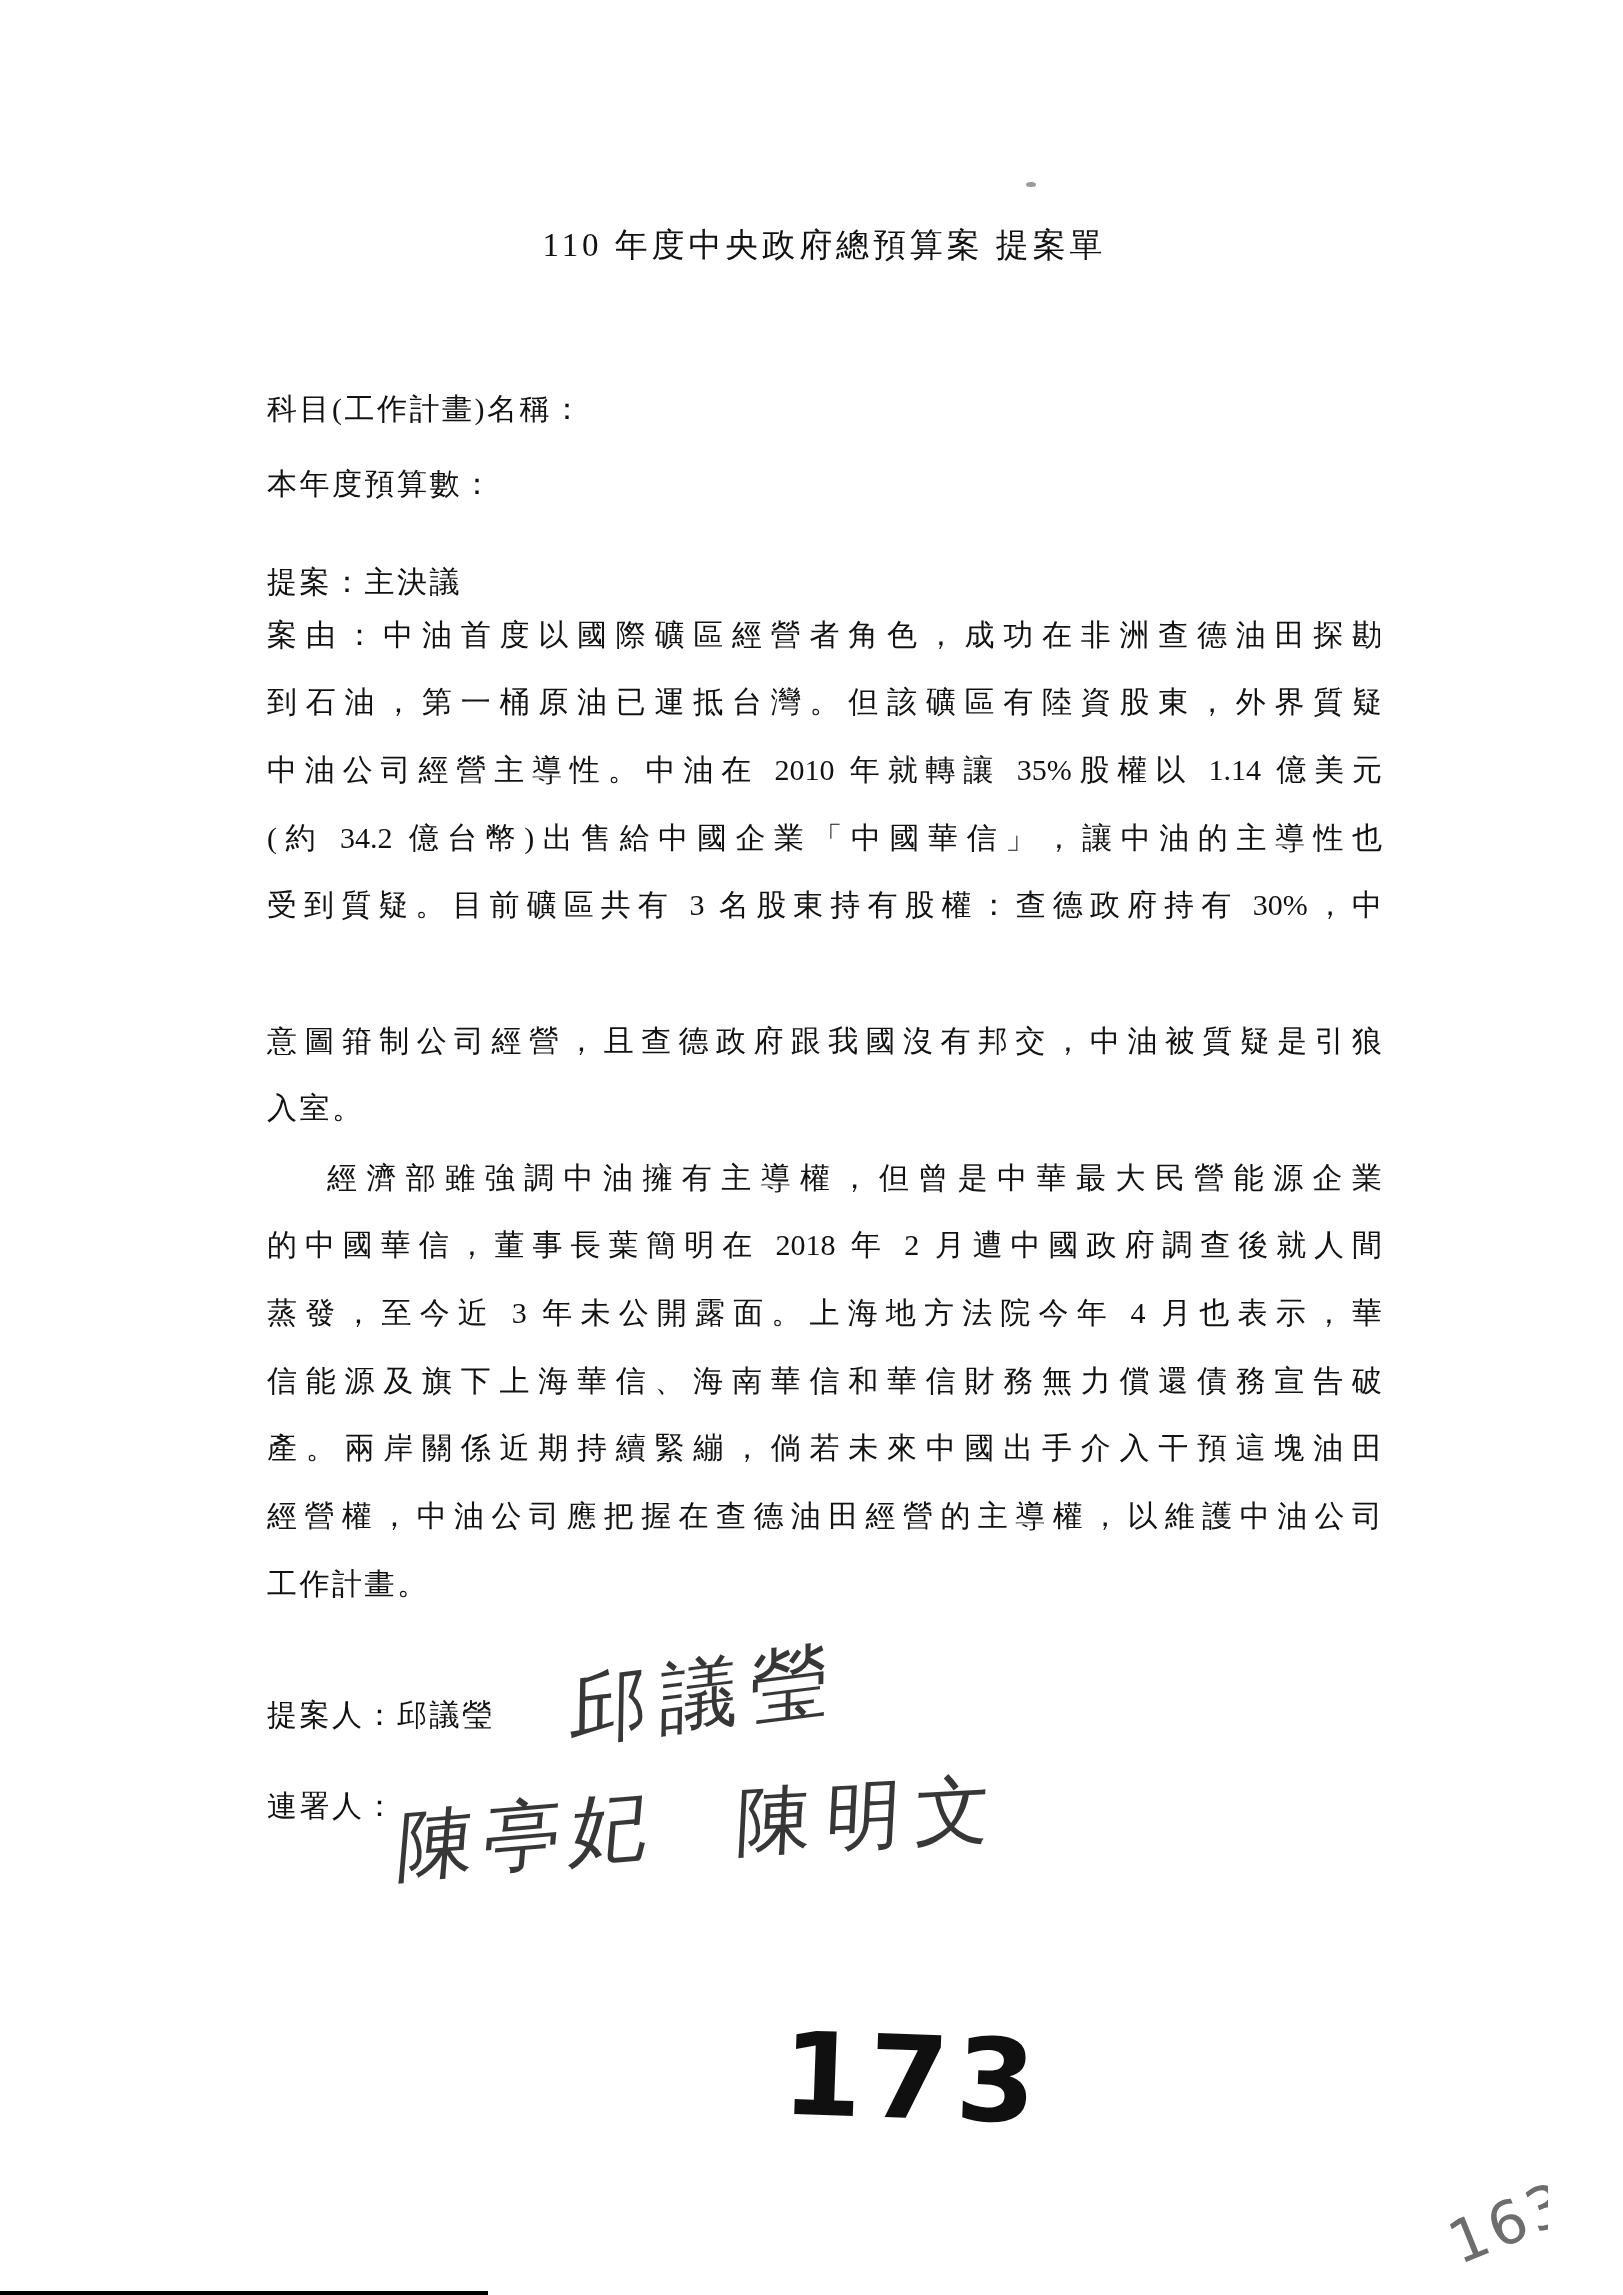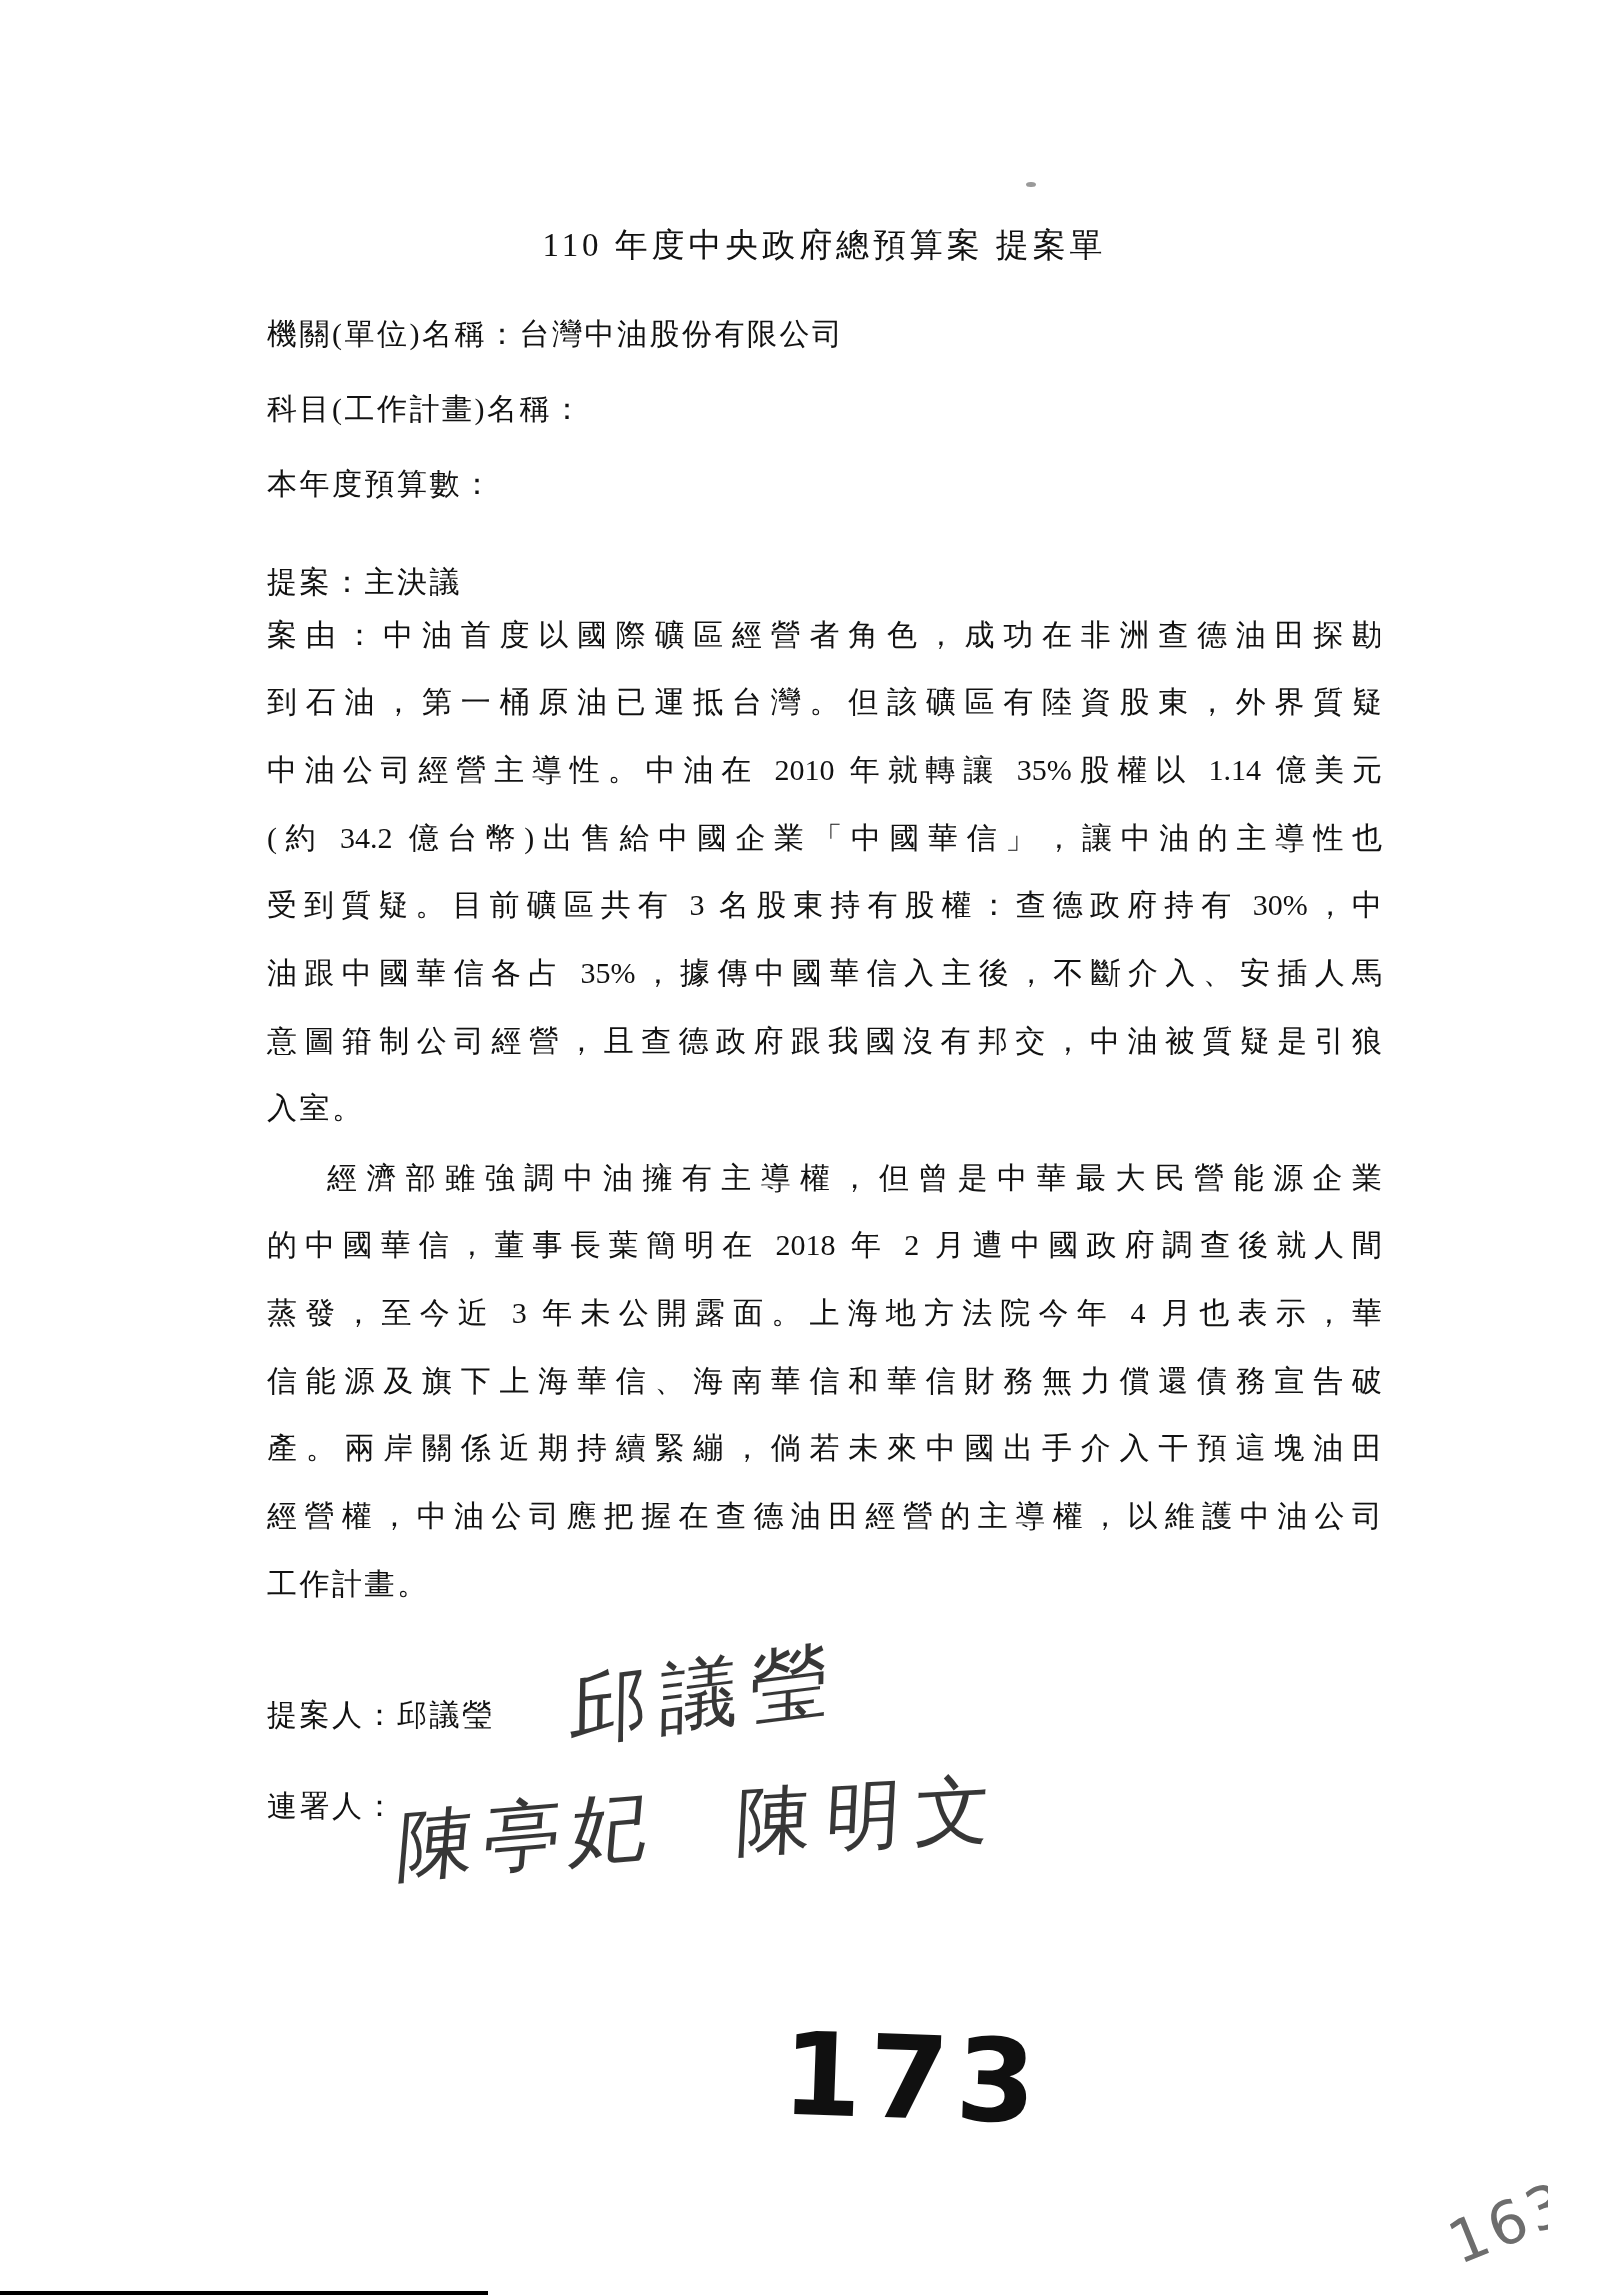--- a/index.html
+++ b/index.html
@@ -121,31 +121,29 @@
     background: #000000;
   }
 </style>
 </head>
 <body>
 
 <div class="page">
 
   <div class="doc-title">110 年度中央政府總預算案 提案單</div>
 
-  <div class="field-line" style="top:314px">機關(單位)名稱：台灣中油股份有限公司</div>
   <div class="field-line" style="top:389px">科目(工作計畫)名稱：</div>
   <div class="field-line" style="top:464px">本年度預算數：</div>
   <div class="field-line" style="top:562px">提案：主決議</div>
 
   <div class="body-line" style="top:616px">案由：中油首度以國際礦區經營者角色，成功在非洲查德油田探勘</div>
   <div class="body-line" style="top:683px">到石油，第一桶原油已運抵台灣。但該礦區有陸資股東，外界質疑</div>
   <div class="body-line" style="top:751px">中油公司經營主導性。中油在 2010 年就轉讓 35%股權以 1.14 億美元</div>
   <div class="body-line" style="top:819px">(約 34.2 億台幣)出售給中國企業「中國華信」，讓中油的主導性也</div>
   <div class="body-line" style="top:886px">受到質疑。目前礦區共有 3 名股東持有股權：查德政府持有 30%，中</div>
-  <div class="body-line" style="top:954px">油跟中國華信各占 35%，據傳中國華信入主後，不斷介入、安插人馬</div>
   <div class="body-line" style="top:1022px">意圖箝制公司經營，且查德政府跟我國沒有邦交，中油被質疑是引狼</div>
   <div class="body-line short" style="top:1089px">入室。</div>
 
   <div class="body-line indent" style="top:1159px">經濟部雖強調中油擁有主導權，但曾是中華最大民營能源企業</div>
   <div class="body-line" style="top:1226px">的中國華信，董事長葉簡明在 2018 年 2 月遭中國政府調查後就人間</div>
   <div class="body-line" style="top:1294px">蒸發，至今近 3 年未公開露面。上海地方法院今年 4 月也表示，華</div>
   <div class="body-line" style="top:1362px">信能源及旗下上海華信、海南華信和華信財務無力償還債務宣告破</div>
   <div class="body-line" style="top:1429px">產。兩岸關係近期持續緊繃，倘若未來中國出手介入干預這塊油田</div>
   <div class="body-line" style="top:1497px">經營權，中油公司應把握在查德油田經營的主導權，以維護中油公司</div>
   <div class="body-line short" style="top:1565px">工作計畫。</div>

